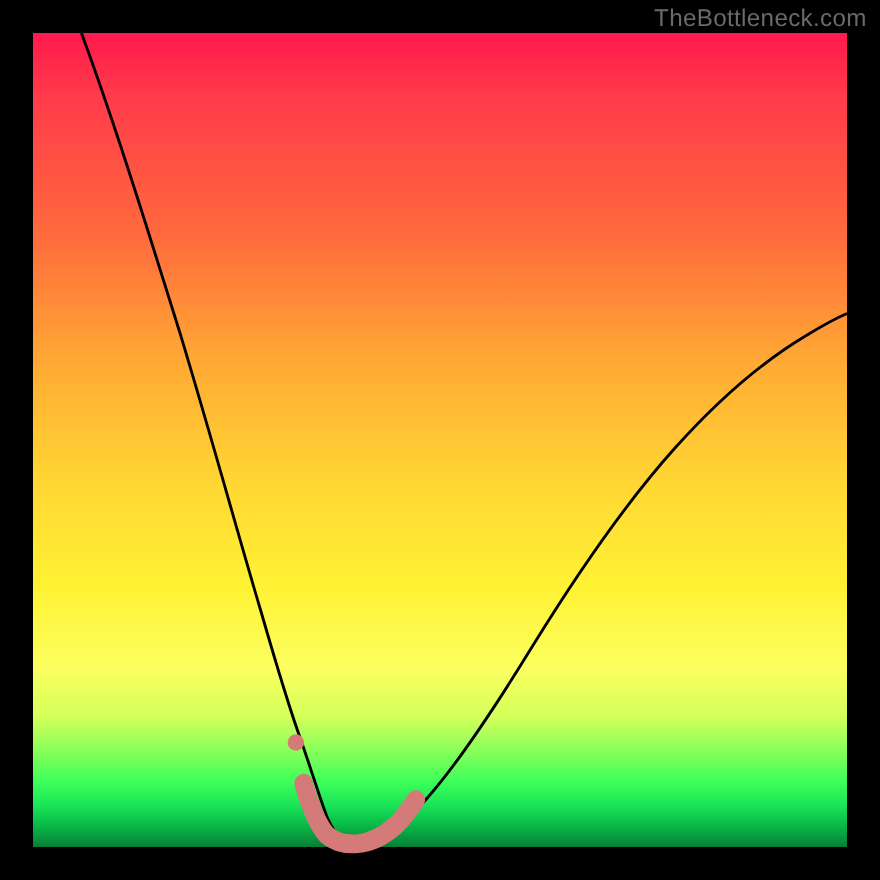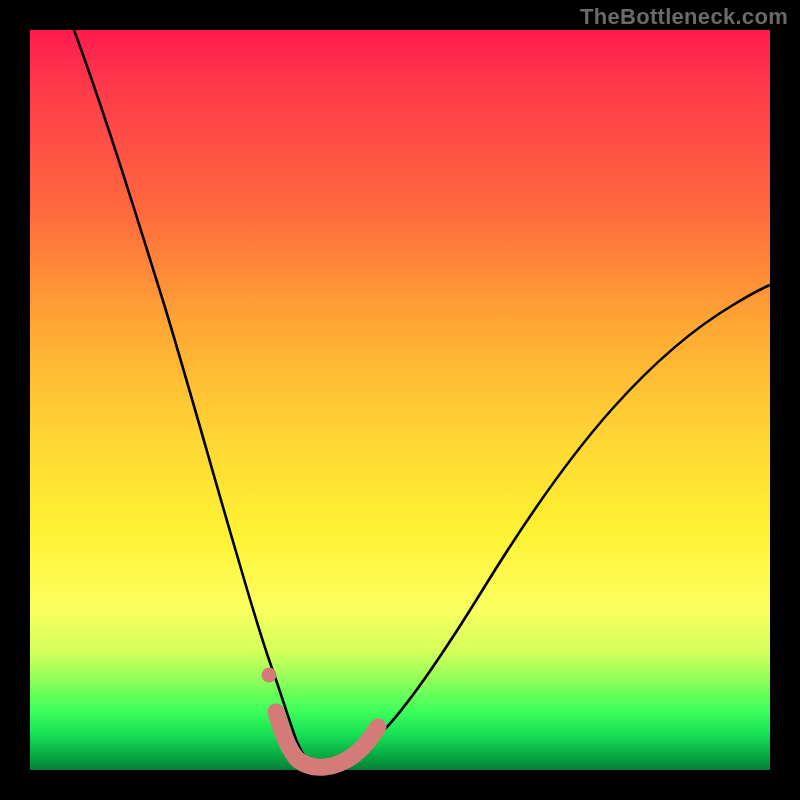--- a/index.html
+++ b/index.html
@@ -43,21 +43,21 @@
       #08a040 98.5%,
       #077d36 100%
     );
   }
   .watermark {
     position: absolute;
     top: 4px;
     right: 12px;
     color: #6a6a6a;
     font-size: 22px;
-    font-weight: 700;
+    font-weight: 400;
     letter-spacing: 0.3px;
     user-select: none;
   }
   svg.curve {
     position: absolute;
     top: 0;
     left: 0;
     width: 740px;
     height: 740px;
     overflow: visible;

